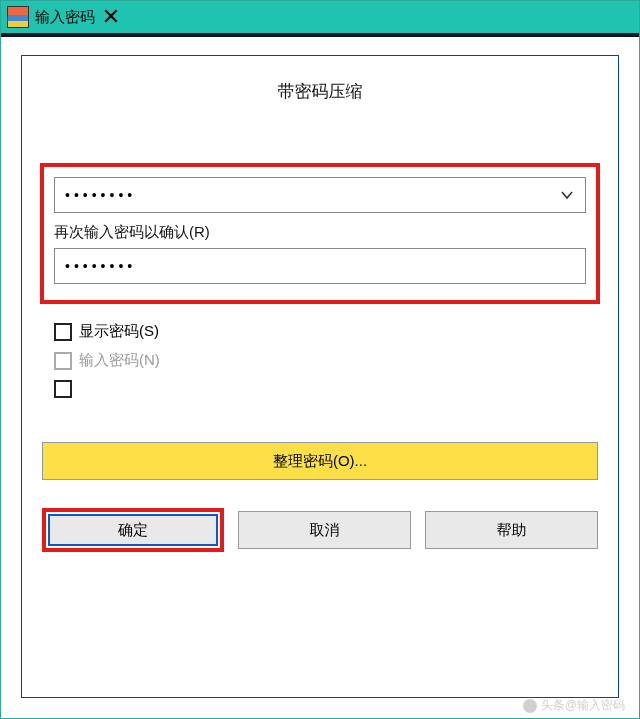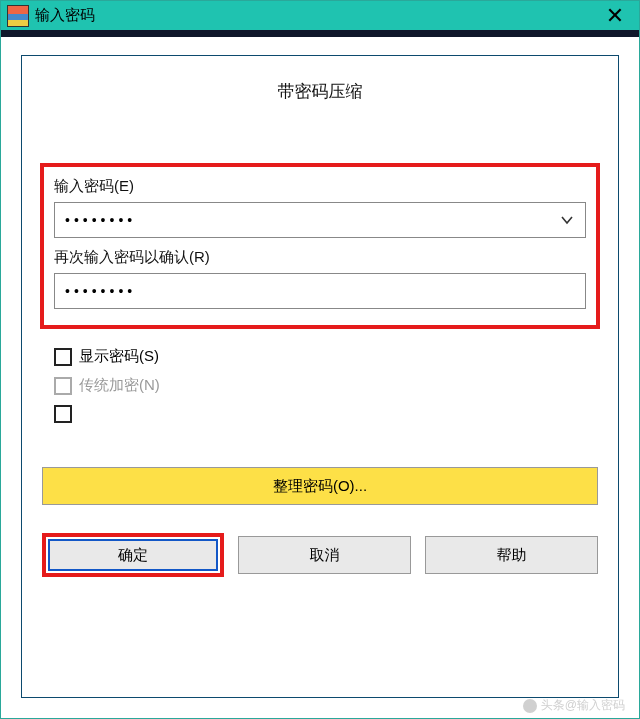--- a/index.html
+++ b/index.html
@@ -16,23 +16,23 @@
       height: 719px;
       border: 1px solid #2aa89a;
       background: #fff;
       position: relative;
     }
     .titlebar {
       background: #1fc3b0;
       height: 36px;
       display: flex;
       align-items: center;
-      justify-content: space-between;
+      justify-content: flex-start;
       padding: 0 8px 0 6px;
-      border-bottom: 7px solid #0f172a;
+      border-bottom: 4px solid #0f172a;
     }
     .titlebar-left { display: flex; align-items: center; gap: 6px; }
     .app-icon {
       width: 22px; height: 22px;
       background: linear-gradient(180deg,#e64 0 40%,#48c 40% 70%,#ec4 70% 100%);
       border: 1px solid #333;
     }
     .titlebar-title { font-size: 15px; color: #000; }
     .titlebar-close {
       font-size: 22px;
@@ -183,41 +183,40 @@
       <span class="titlebar-title">输入密码</span>
     </div>
     <div class="titlebar-close">✕</div>
   </div>
 
   <div class="dialog-body">
 
     <div class="dialog-heading">带密码压缩</div>
 
     <div class="red-box">
-      <label class="field-label">输入密码(E)</label>
       <div class="pw-row">
         <input class="pw-input" type="text" value="••••••••" style="">
         <div class="pw-dropdown">
           <svg width="14" height="14" viewBox="0 0 14 14">
               <path d="M2 4 L7 10 L12 4" stroke="#333" stroke-width="1.6" fill="none"></path>
             </svg>
         </div>
       </div>
       <label class="field-label">再次输入密码以确认(R)</label>
       <input class="pw-confirm" type="text" value="••••••••" style="">
     </div>
 
     <div class="checkbox-block">
       <div class="chk-row">
         <span class="chk-box"></span>
         <span>显示密码(S)</span>
       </div>
       <div class="chk-row disabled">
         <span class="chk-box"></span>
-        <span>传统加密(N)</span>
+        <span>输入密码(N)</span>
       </div>
       <div class="chk-row">
         <span class="chk-box"></span>
       </div>
     </div>
 
     <div class="organize-btn-wrap">
       <button class="organize-btn">整理密码(O)...</button>
     </div>
 

